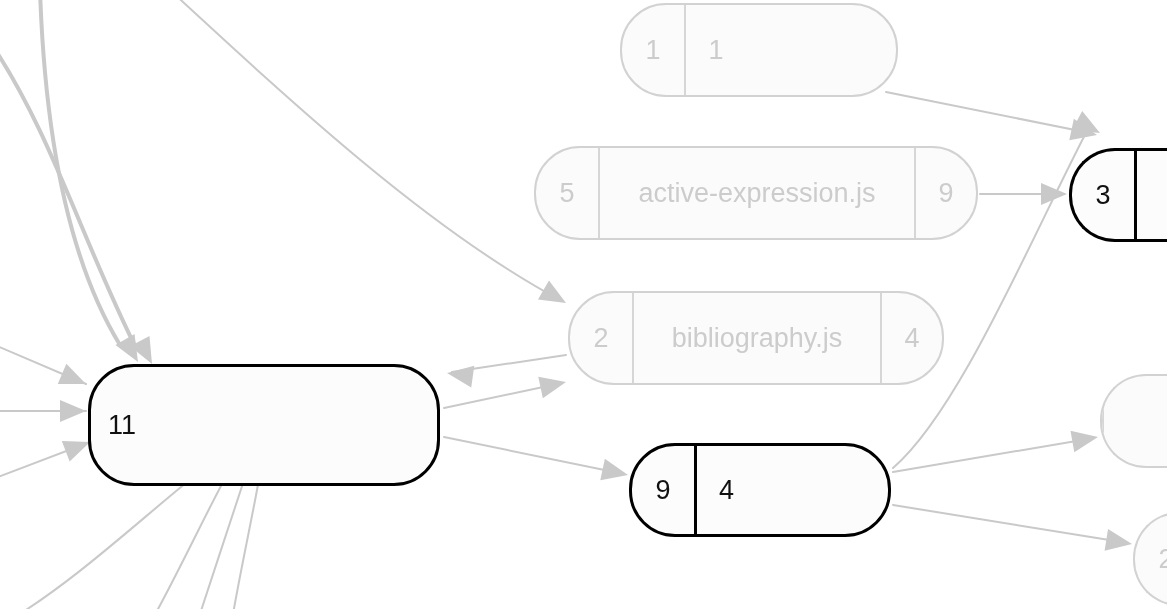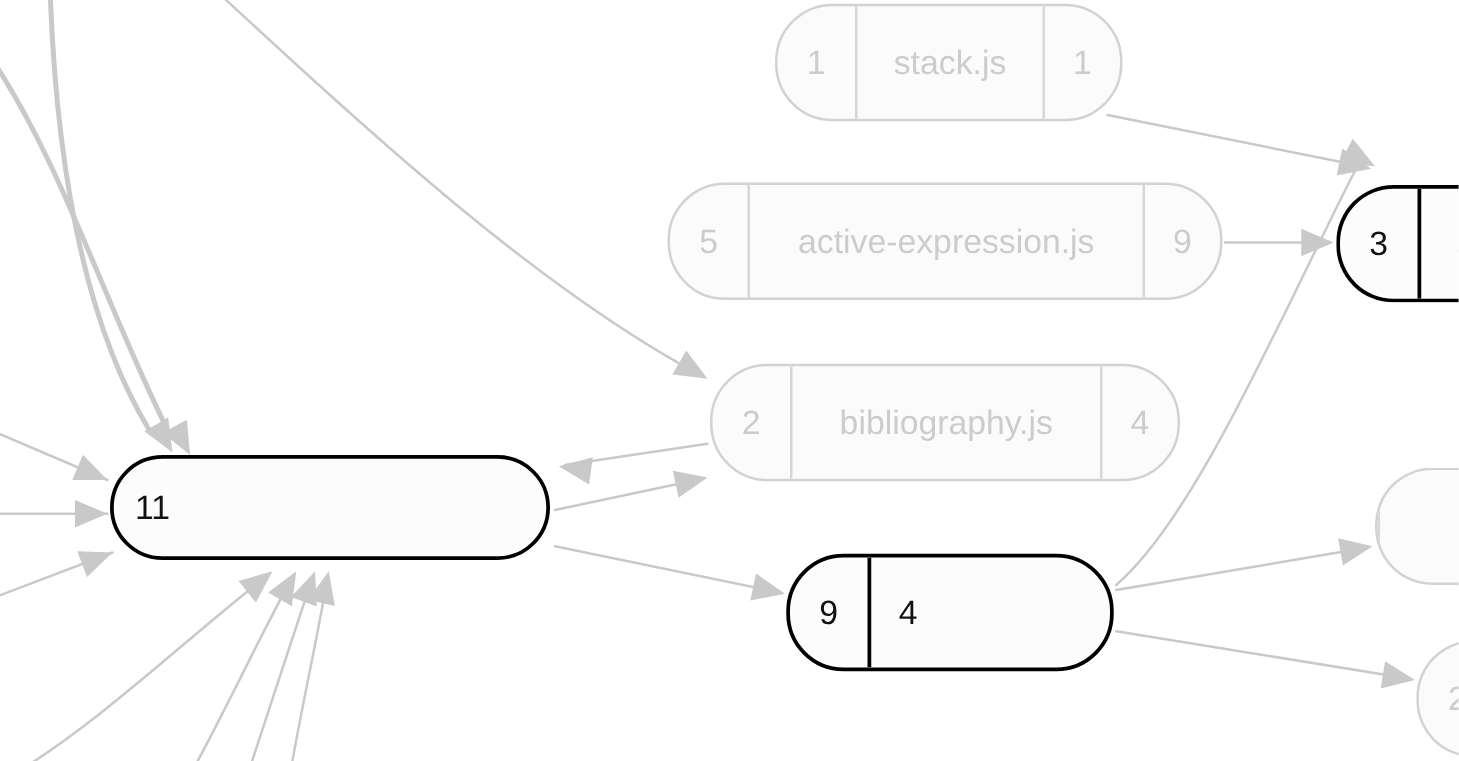--- a/index.html
+++ b/index.html
@@ -163,34 +163,33 @@
       </g>
       <g>
         <path d="M 893 505 L 1128 543" fill="none" stroke="#c9c9c9" stroke-width="2" stroke-linecap="round"></path>
         <polygon points="0,0 -26,-11 -26,11" fill="#c9c9c9" transform="translate(1132,544) rotate(9)"></polygon>
       </g>
     </svg>
 
   <div id="node-layer">
       <div class="node faded" style="left: 620px; top: 3px; width: 278px; height: 94px;">
         <div class="cell count head">1</div>
-        <div class="cell name">stack.js</div>
         <div class="cell count tail">1</div>
       </div>
       <div class="node faded" style="left: 534px; top: 146px; width: 444px; height: 94px;">
         <div class="cell count head">5</div>
         <div class="cell name">active-expression.js</div>
         <div class="cell count tail">9</div>
       </div>
       <div class="node faded" style="left: 568px; top: 291px; width: 376px; height: 94px;">
         <div class="cell count head">2</div>
         <div class="cell name">bibliography.js</div>
         <div class="cell count tail">4</div>
       </div>
-      <div class="node active" style="left: 88px; top: 364px; width: 352px; height: 84px;">
+      <div class="node active" style="left: 88px; top: 364px; width: 352px; height: 122px;">
         <div class="cell count head">11</div>
       </div>
       <div class="node active" style="left: 629px; top: 443px; width: 262px; height: 94px;">
         <div class="cell count head">9</div>
         <div class="cell count tail">4</div>
       </div>
       <div class="node active clipped-right" style="left: 1069px; top: 148px; width: 140px; height: 94px;">
         <div class="cell count head">3</div>
         <div class="cell name">s</div>
       </div>

